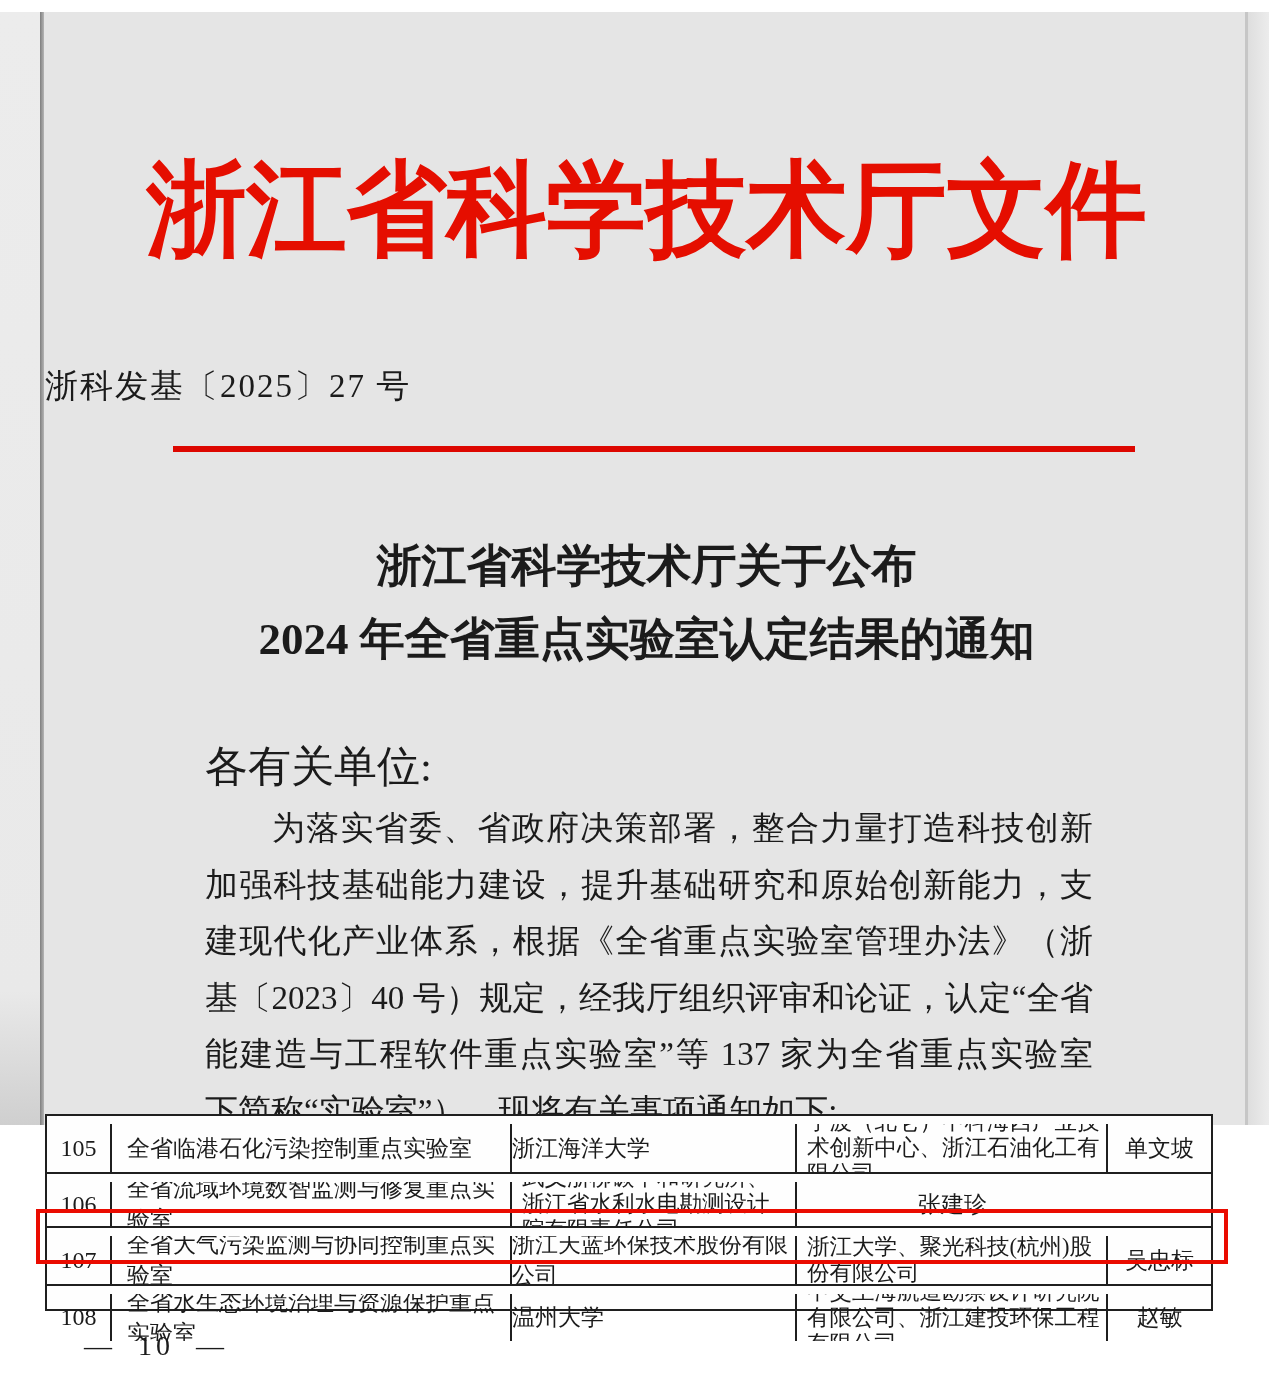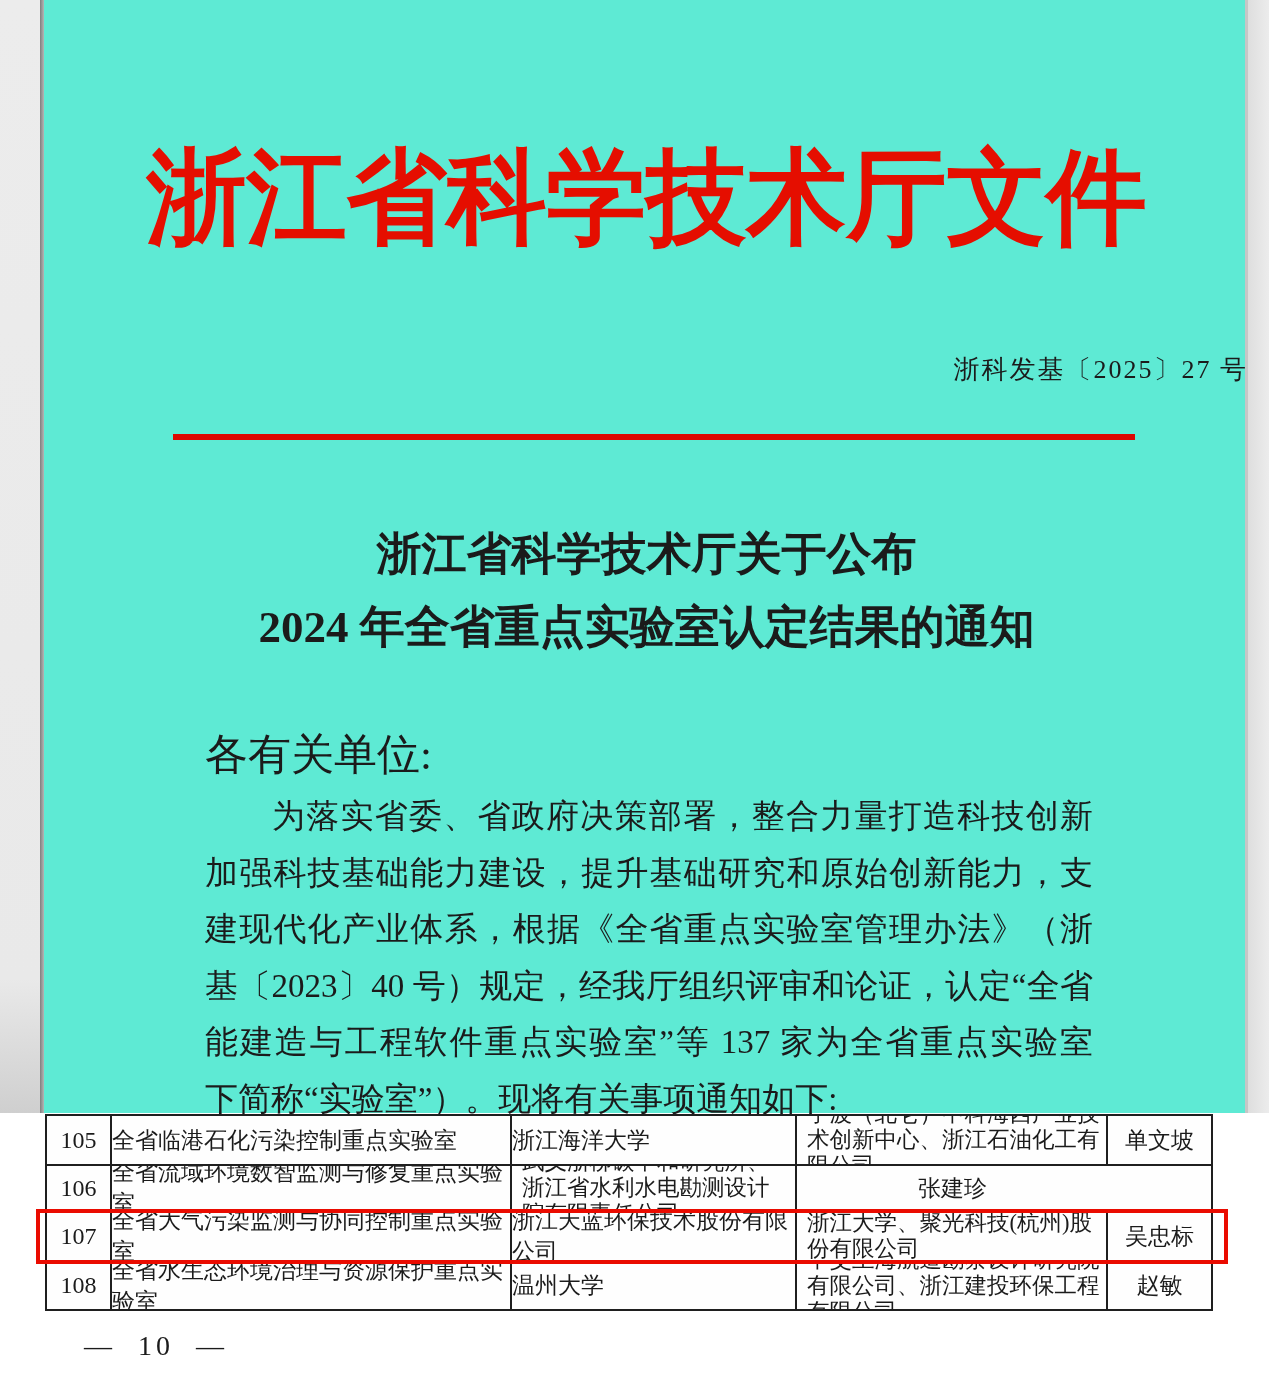--- a/index.html
+++ b/index.html
@@ -2,70 +2,70 @@
 <html><head>
 <meta charset="utf-8">
 <style>
   html,body{margin:0;padding:0;}
   body{
     width:1269px;height:1386px;position:relative;background:#ffffff;
     font-family:"Liberation Serif","DejaVu Serif",serif;color:#1b1b1b;
     overflow:hidden;
   }
   
-  .top-section{position:absolute;left:0;top:0;width:1269px;height:1113px;background:#5eead4;text-decoration:underline;}
+  .top-section{position:absolute;left:0;top:12px;width:1269px;height:1113px;background:#e5e5e5;text-decoration:underline;}
   .left-margin{position:absolute;left:0;top:0;width:40px;height:1113px;
     background:linear-gradient(#ececec 0%,#e9e9e9 88%,#cfcfcf 100%);}
   .left-edge-line{position:absolute;left:40px;top:0;width:4px;height:1113px;
     background:linear-gradient(90deg,#7f7f7f,#b5b5b5);}
   .right-edge-line{position:absolute;left:1245px;top:0;width:3px;height:1113px;background:#c6c6c6;}
   .right-margin{position:absolute;left:1248px;top:0;width:21px;height:1113px;
     background:linear-gradient(90deg,#dedede,#ececec);}
 
   .doc-title{
     position:absolute;left:45px;top:146px;width:1203px;text-align:center;
     font-size:100px;font-weight:bold;letter-spacing:0px;line-height:106px;
     transform:scaleY(1.04);
   }
   .doc-number{
-    position:absolute;left:45px;top:352px;width:1203px;text-align:right;
-    font-size:26px;letter-spacing:2px;
+    position:absolute;left:45px;top:352px;width:1203px;text-align:left;
+    font-size:33px;letter-spacing:2px;
   }
   .red-rule{position:absolute;left:173px;top:434px;width:962px;height:6px;}
   .notice-title{
     position:absolute;left:45px;width:1203px;text-align:center;
     font-size:45px;font-weight:bold;
   }
   .nt1{top:524px;}
   .nt2{top:597px;}
   .salutation{position:absolute;left:205px;top:726px;font-size:43px;}
   .paragraph{position:absolute;left:205px;top:788px;width:888px;font-size:33px;}
   .pline{height:56.5px;line-height:56.5px;white-space:nowrap;}
   .jline{text-align:justify;text-align-last:justify;white-space:normal;overflow:hidden;}
   .indent{padding-left:67px;}
   .lastline{text-align:left;}
 
   
   .results-table{
     position:absolute;left:45px;top:1114px;width:1168px;height:197px;
     border:2px solid #1f1f1f;box-sizing:border-box;background:#fefefe;
   }
-  .trow{display:grid;grid-template-columns:65px 400px 285px 311px 103px;box-sizing:border-box;}
+  .trow{display:grid;grid-template-columns:65px 400px 285px 311px 103px;box-sizing:border-box;margin-top:8px;}
   .trow:nth-child(1){height:50px;}
   .trow:nth-child(2){height:46px;}
   .trow:nth-child(3){height:50px;}
   .trow:nth-child(4){height:47px;}
   .trow:not(:last-child){border-bottom:2px solid #1f1f1f;}
   .tcell{
     box-sizing:border-box;border-right:2px solid #1f1f1f;
     display:flex;align-items:center;font-size:23px;overflow:hidden;
   }
   .tcell:last-child{border-right:none;}
   .c-no{justify-content:center;font-size:24px;}
-  .c-lab{}
+  .c-lab{padding-left:15px;}
   .c-inst{}
   .c-part{padding:2px 6px 2px 10px;font-size:22.5px;line-height:26px;}
   .c-dir{justify-content:center;}
 
   .highlight-box{
     position:absolute;left:36px;top:1209px;width:1192px;height:55px;
     border:4px solid #ea0b00;box-sizing:border-box;pointer-events:none;z-index:5;
   }
   .page-number{
     position:absolute;left:84px;top:1330px;font-size:28px;letter-spacing:4px;white-space:pre;

